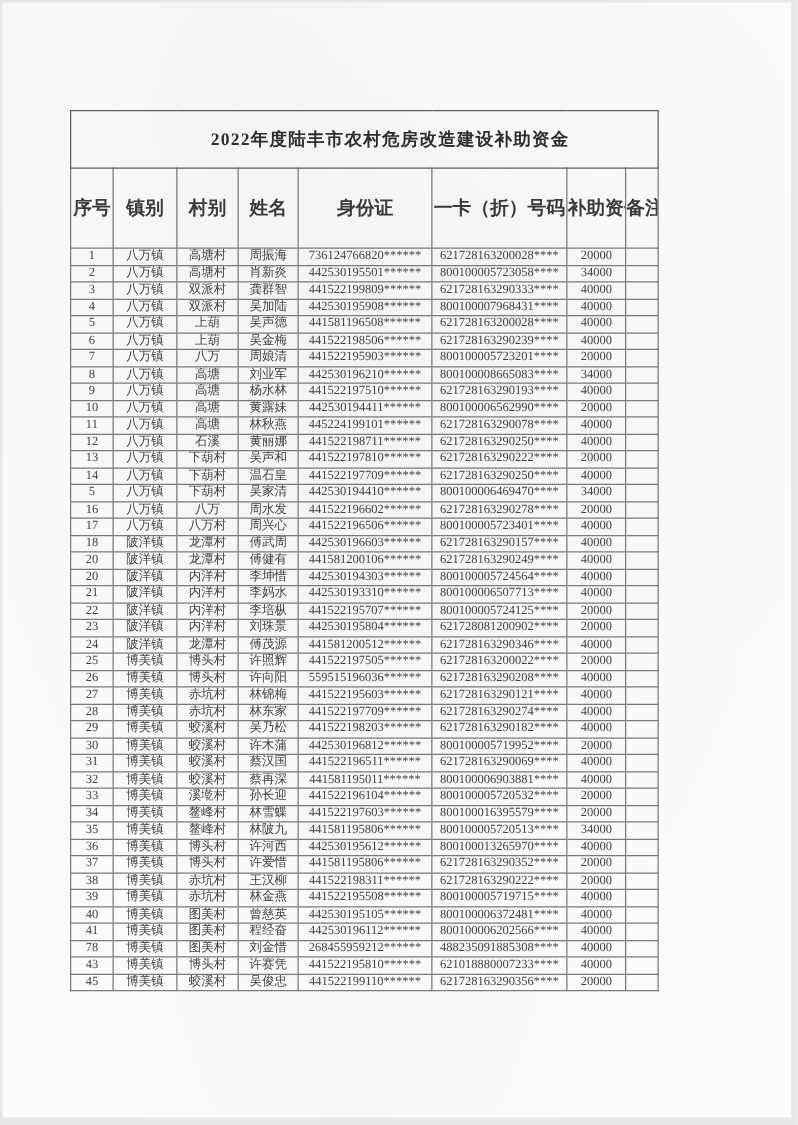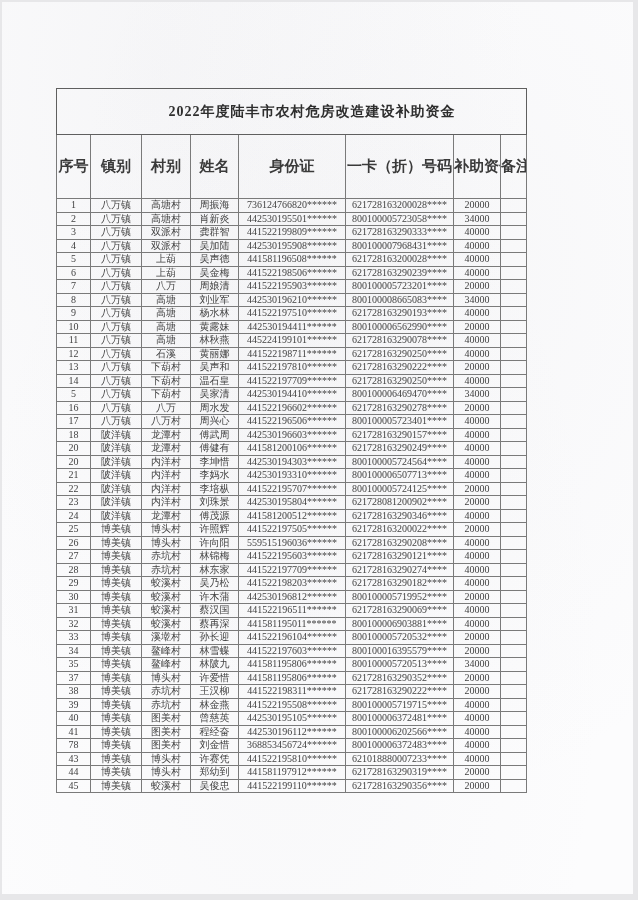--- a/index.html
+++ b/index.html
@@ -448,20 +448,30 @@
           <td>35</td>
           <td>博美镇</td>
           <td>鳌峰村</td>
           <td>林陂九</td>
           <td>441581195806******</td>
           <td>800100005720513****</td>
           <td>34000</td>
           <td></td>
         </tr>
         <tr>
+          <td>36</td>
+          <td>博美镇</td>
+          <td>博头村</td>
+          <td>许河西</td>
+          <td>442530195612******</td>
+          <td>800100013265970****</td>
+          <td>40000</td>
+          <td></td>
+        </tr>
+        <tr>
           <td>37</td>
           <td>博美镇</td>
           <td>博头村</td>
           <td>许爱惜</td>
           <td>441581195806******</td>
           <td>621728163290352****</td>
           <td>20000</td>
           <td></td>
         </tr>
         <tr>
@@ -502,43 +512,33 @@
           <td>442530196112******</td>
           <td>800100006202566****</td>
           <td>40000</td>
           <td></td>
         </tr>
         <tr>
           <td>78</td>
           <td>博美镇</td>
           <td>图美村</td>
           <td>刘金惜</td>
-          <td>368853456724******</td>
-          <td>800100006372483****</td>
+          <td>268455959212******</td>
+          <td>488235091885308****</td>
           <td>40000</td>
           <td></td>
         </tr>
         <tr>
           <td>43</td>
           <td>博美镇</td>
           <td>博头村</td>
           <td>许赛凭</td>
           <td>441522195810******</td>
           <td>621018880007233****</td>
           <td>40000</td>
-          <td></td>
-        </tr>
-        <tr>
-          <td>44</td>
-          <td>博美镇</td>
-          <td>博头村</td>
-          <td>郑幼到</td>
-          <td>441581197912******</td>
-          <td>621728163290319****</td>
-          <td>20000</td>
           <td></td>
         </tr>
         <tr>
           <td>45</td>
           <td>博美镇</td>
           <td>蛟溪村</td>
           <td>吴俊忠</td>
           <td>441522199110******</td>
           <td>621728163290356****</td>
           <td>20000</td>

